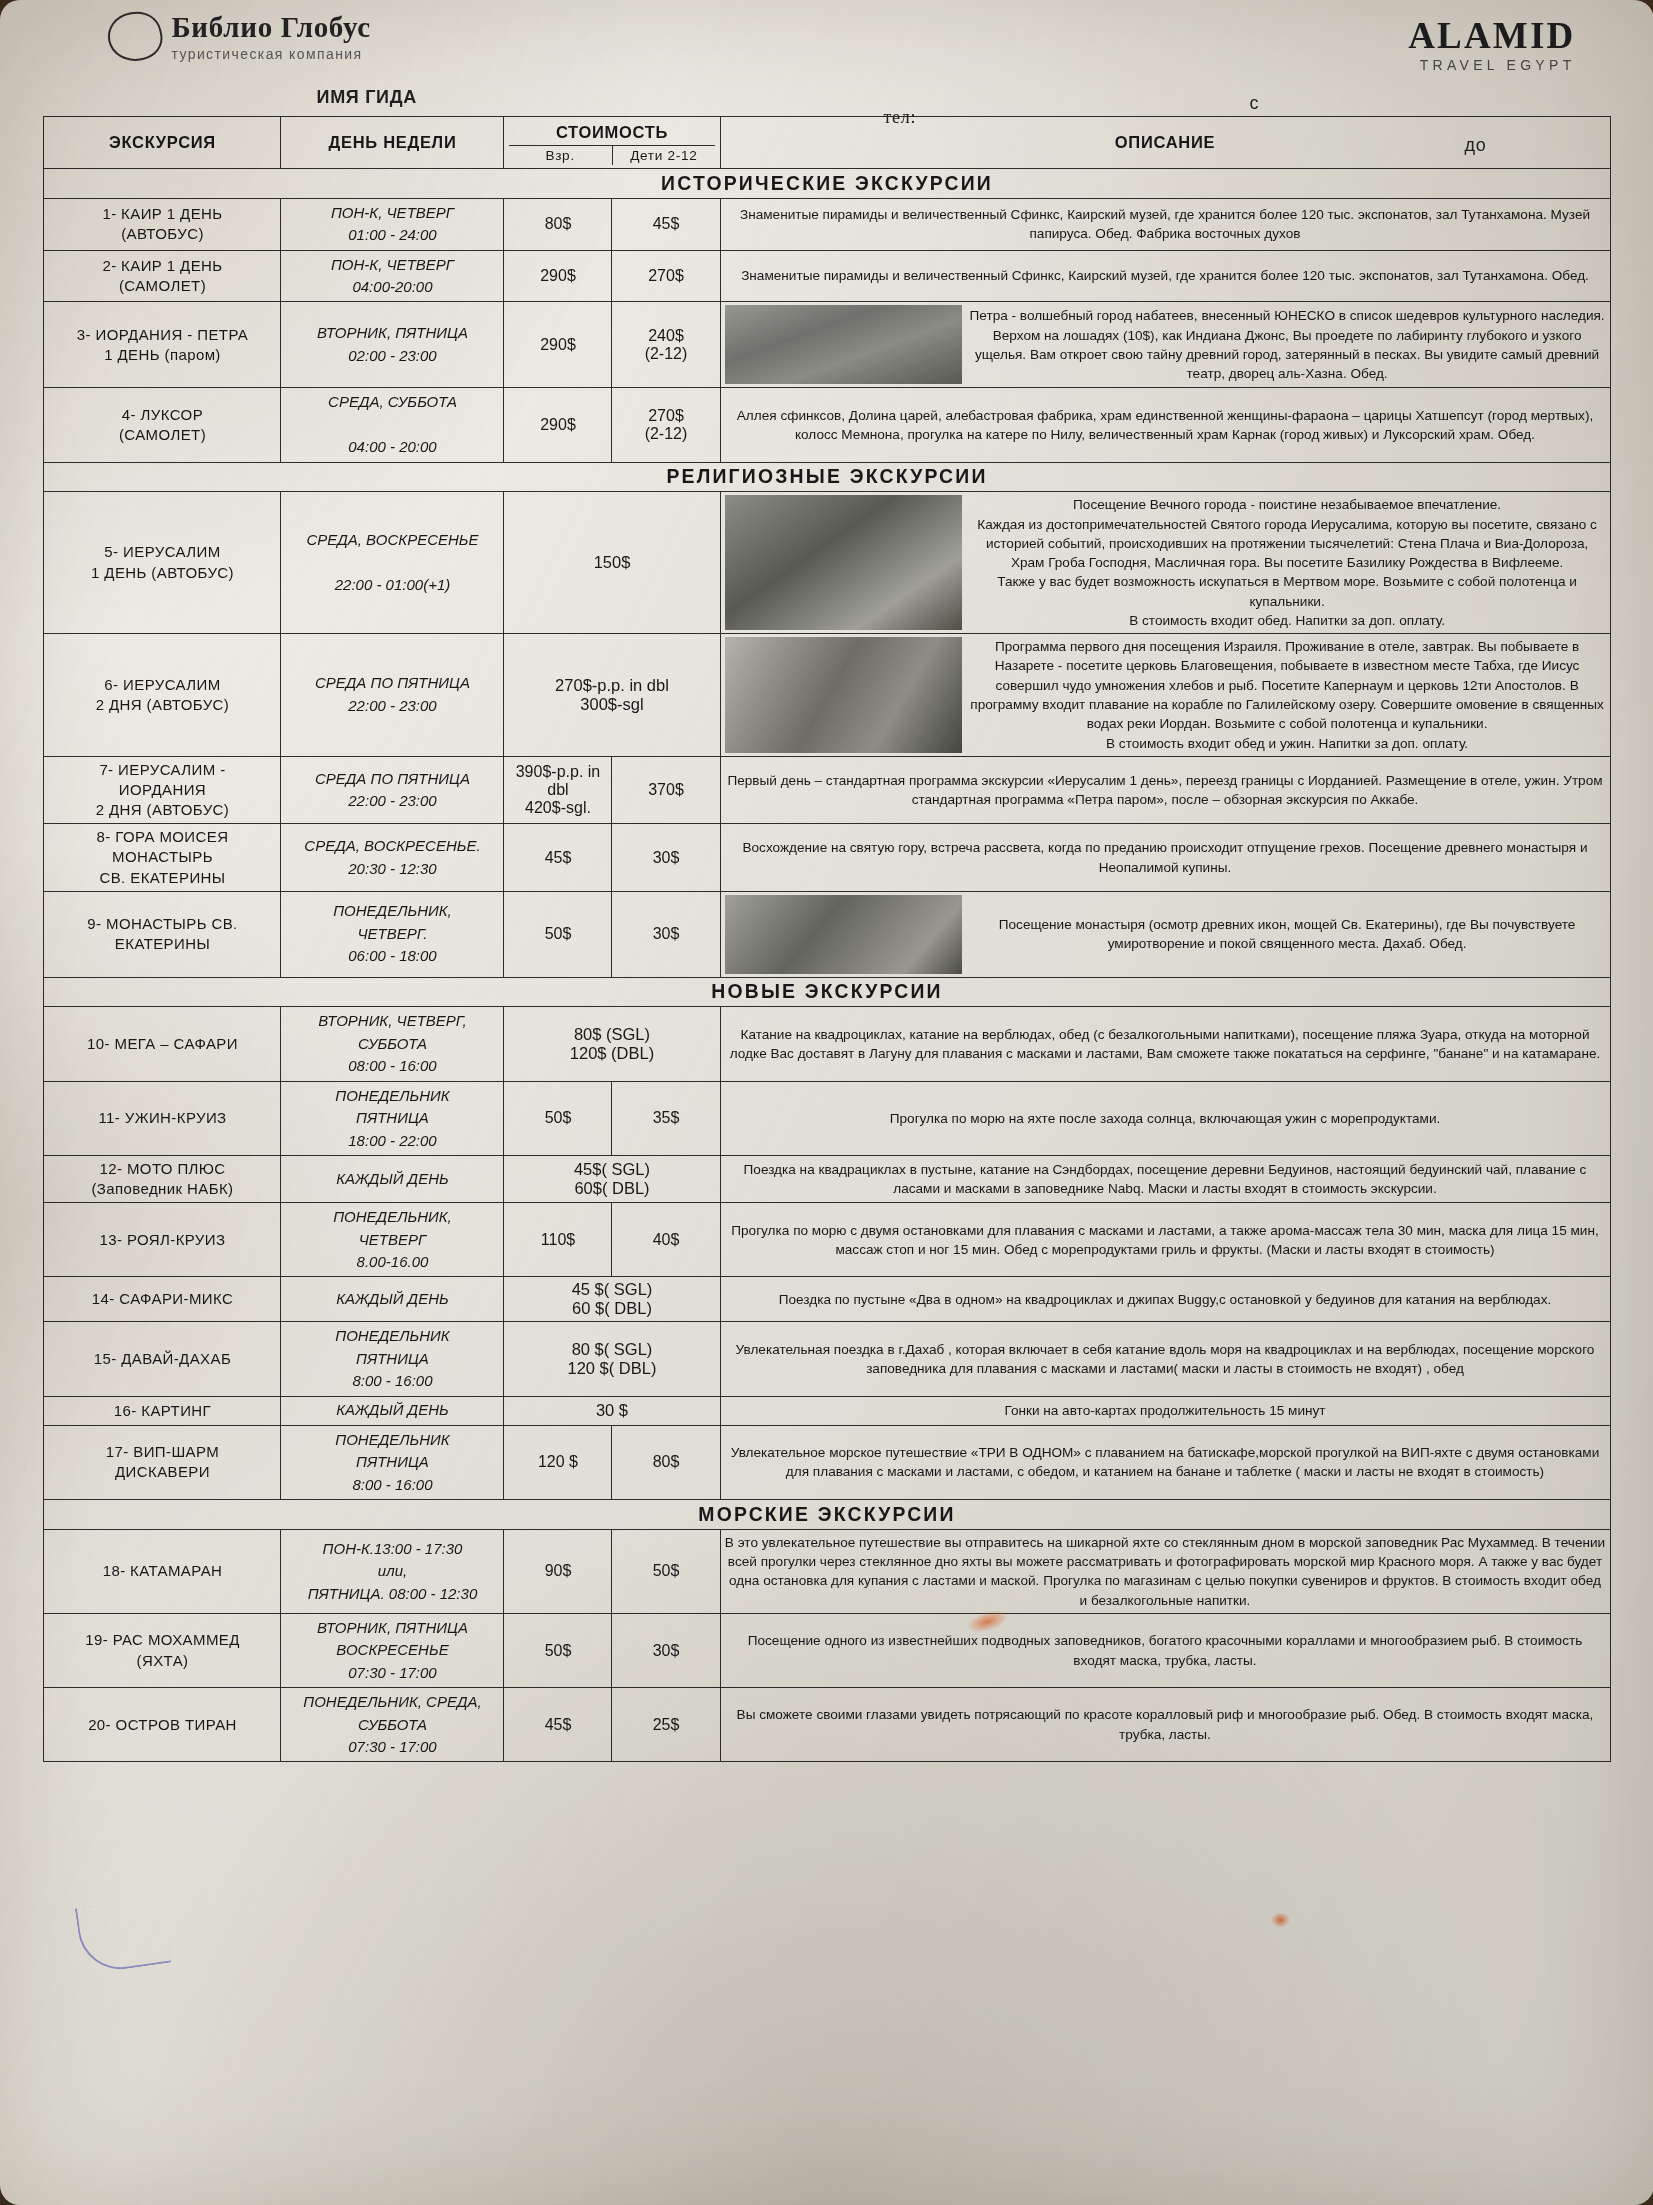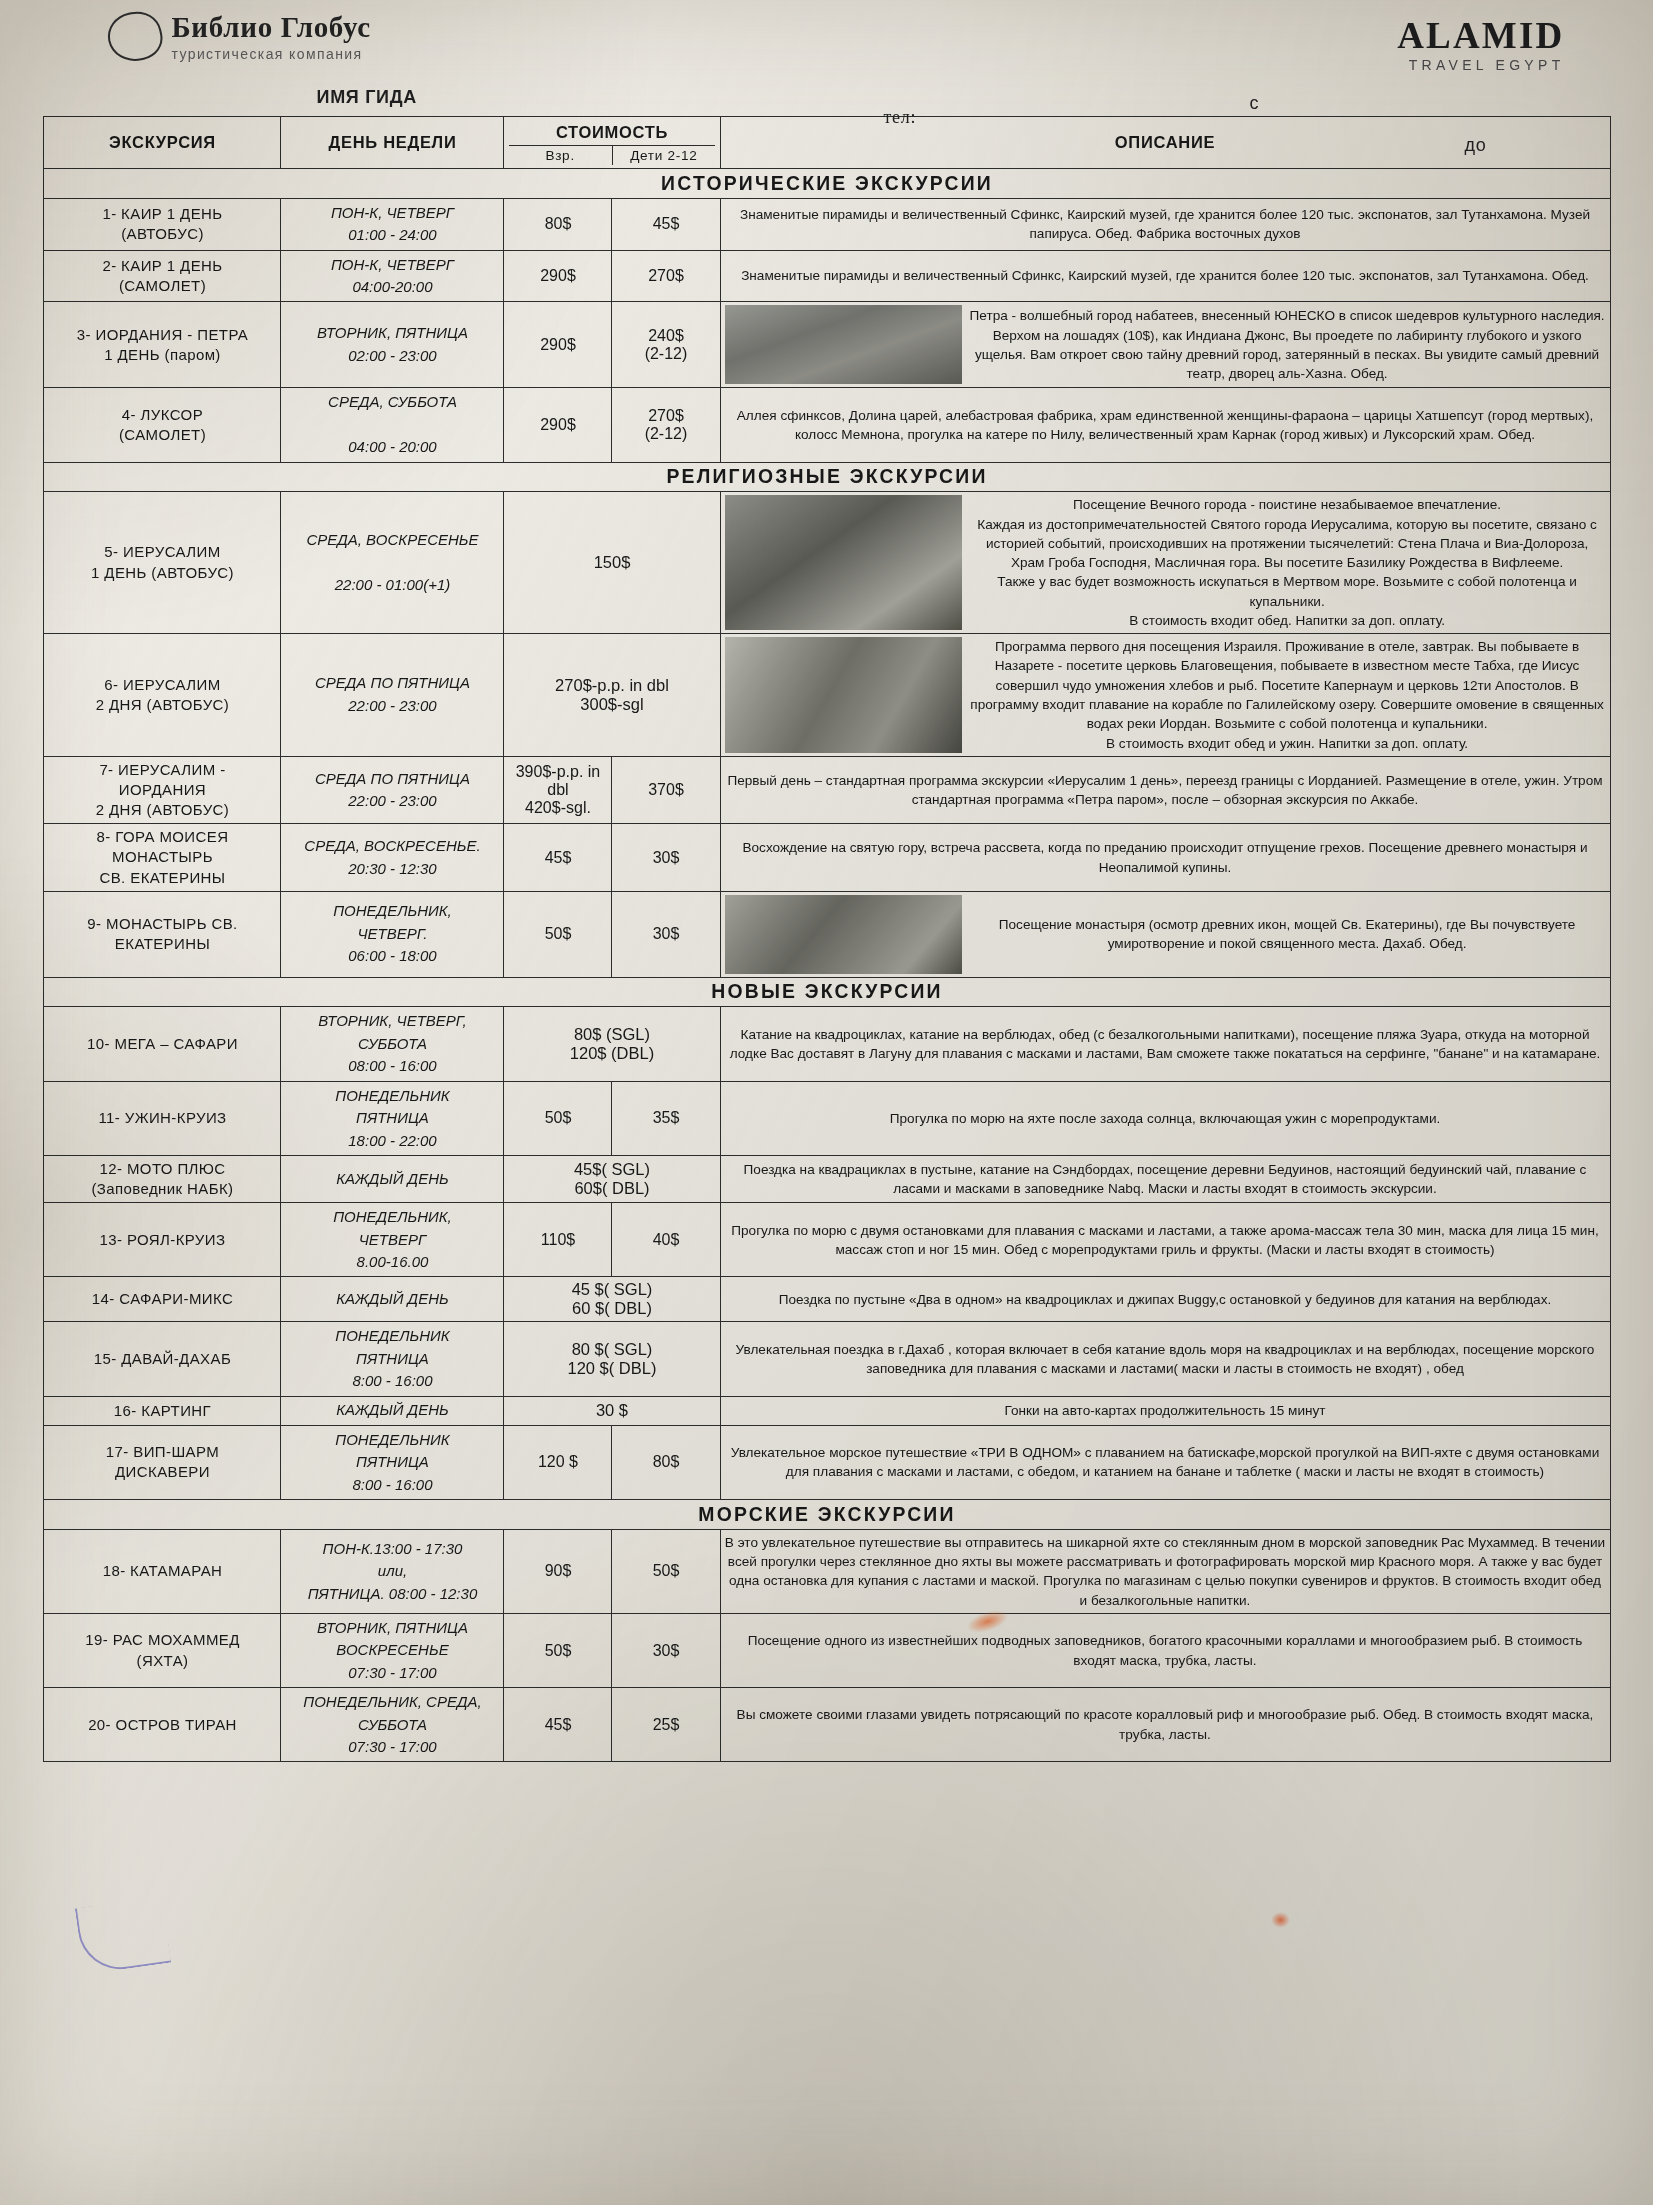--- a/index.html
+++ b/index.html
@@ -13,20 +13,21 @@
   #sheet{
     position:relative;
     width:1654px;
     min-height:2205px;
     background:
       radial-gradient(ellipse at 20% 10%, #f2f0ea 0%, #e9e6de 45%, #dedad0 100%);
     box-sizing:border-box;
     padding:7.2px 21.5px 29px 21.5px;
     box-shadow:inset 0 0 115px rgba(120,105,80,.25);
     overflow:hidden;
+    border-radius:20px;
   }
   
   #sheet:before{
     content:"";position:absolute;inset:0;pointer-events:none;
     background:
       radial-gradient(circle at 4% 2%, rgba(90,70,40,.18), transparent 22%),
       radial-gradient(circle at 96% 4%, rgba(90,70,40,.10), transparent 25%),
       radial-gradient(circle at 50% 99%, rgba(70,55,30,.16), transparent 30%),
       radial-gradient(circle at 2% 55%, rgba(80,60,30,.10), transparent 18%),
       linear-gradient(115deg, rgba(255,255,255,.25) 0%, rgba(0,0,0,.035) 55%, rgba(0,0,0,.09) 100%);
@@ -34,21 +35,21 @@
   }
   
   .hdr{position:relative;height:80px;}
   .logo-left{position:absolute;left:86px;top:4.3px;display:flex;align-items:center;gap:10px;}
   .globe{
     width:50px;height:45px;border:2.9px solid #2b2b2b;border-radius:50% 50% 45% 55%;
     transform:rotate(-12deg);
   }
   .bg-name{font-family:"Liberation Serif",serif;font-size:29px;font-weight:bold;color:#222;letter-spacing:0.7px;}
   .bg-sub{font-size:14px;color:#555;letter-spacing:1.4px;margin-top:1.4px;}
-  .logo-right{position:absolute;right:68px;top:7.2px;text-align:right;}
+  .logo-right{position:absolute;right:57px;top:7.2px;text-align:right;}
   .alamid{font-family:"Liberation Serif",serif;font-size:37px;font-weight:bold;color:#1c1c1c;letter-spacing:2.2px;}
   .alamid-sub{font-size:14px;color:#444;letter-spacing:4.3px;}
   
   .guideline{position:relative;height:29px;margin-left:101px;text-align:center;}
   .guideline span{position:absolute;font-size:18px;color:#1f1f1f;letter-spacing:0.7px;}
   .gl-name{left:194px;top:0;font-weight:bold;}
   .gl-tel{left:761px;top:20px;font-family:Liberation Serif, serif;}
   .gl-from{left:1127px;top:5.7px;}
   .gl-to{left:1342px;top:5.7px;margin-top:42px;}
 

